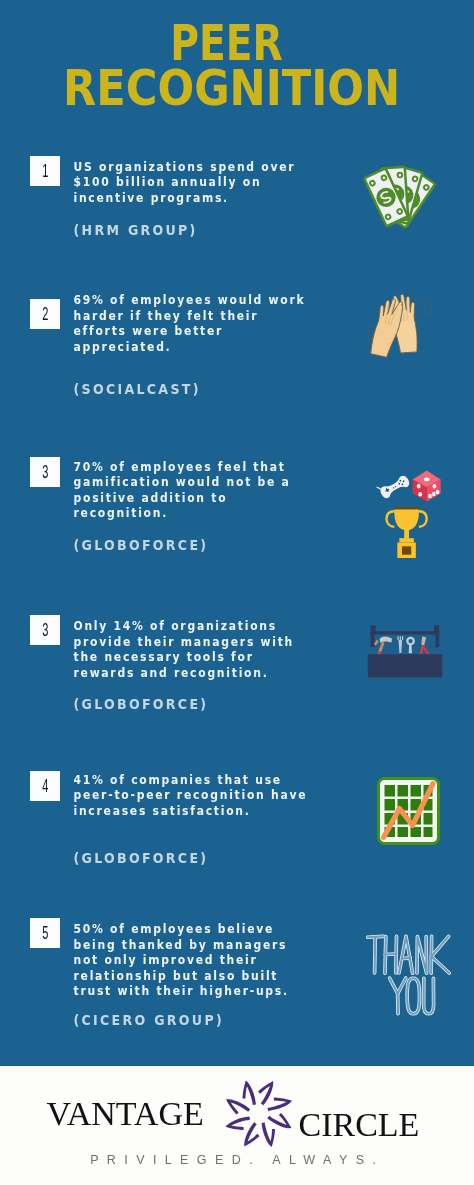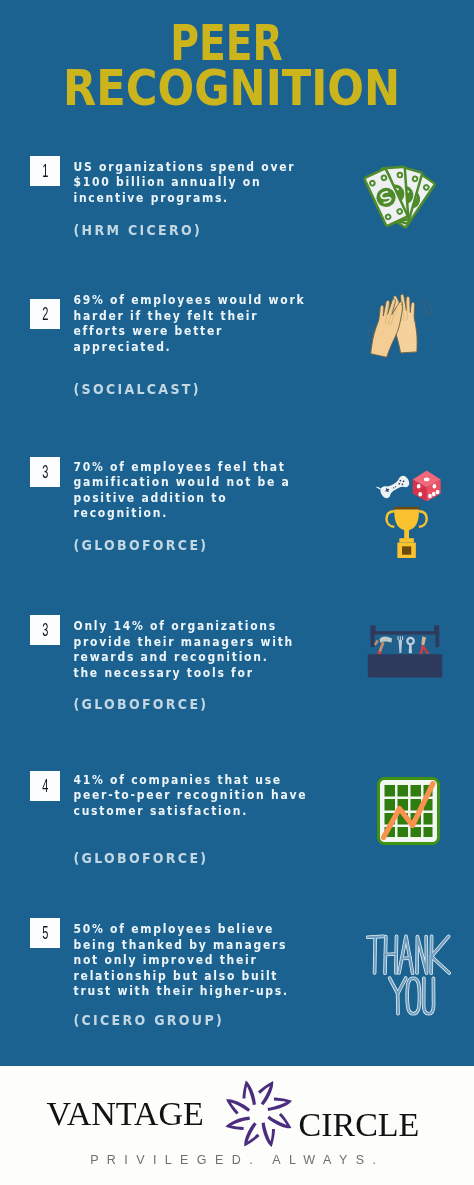--- a/index.html
+++ b/index.html
@@ -58,21 +58,21 @@
 
   <div class="item">
     <div class="numbox" style="top:155.5px">
         <span>1</span>
       </div>
     <div class="fact" style="top:159.6px">
       <div class="fl">US organizations spend over</div>
       <div class="fl">$100 billion annually on</div>
       <div class="fl">incentive programs.</div>
     </div>
-    <div class="src" style="top:223.2px">(HRM CICERO)</div>
+    <div class="src" style="top:223.2px">(HRM GROUP)</div>
     <div class="iconwrap" style="left:362px;top:164px;width:74px;height:65px">
       <svg width="74" height="65" viewBox="0 0 74 65">
         <defs>
           <g id="bill">
             <rect x="-11.8" y="-26.5" width="23.6" height="53" rx="2" ry="2" fill="#eef0f3" stroke="#4e8b2a" stroke-width="2.5"></rect>
             <circle cx="-6.4" cy="-18.6" r="2.3" fill="#eef0f3" stroke="#4e8b2a" stroke-width="1.9"></circle>
             <circle cx="6.4" cy="-18.6" r="2.3" fill="#eef0f3" stroke="#4e8b2a" stroke-width="1.9"></circle>
             <circle cx="-6.4" cy="18.6" r="2.3" fill="#eef0f3" stroke="#4e8b2a" stroke-width="1.9"></circle>
             <circle cx="6.4" cy="18.6" r="2.3" fill="#eef0f3" stroke="#4e8b2a" stroke-width="1.9"></circle>
             <circle cx="0" cy="0" r="9.6" fill="#4e8b2a"></circle>
@@ -196,22 +196,22 @@
       </svg>
     </div>
   </div>
   <div class="item">
     <div class="numbox" style="top:614.9px">
         <span>3</span>
       </div>
     <div class="fact" style="top:619.0px">
       <div class="fl">Only 14% of organizations</div>
       <div class="fl">provide their managers with</div>
+      <div class="fl">the necessary tools for</div>
       <div class="fl">rewards and recognition.</div>
-      <div class="fl">the necessary tools for</div>
     </div>
     <div class="src" style="top:697.0px">(GLOBOFORCE)</div>
     <div class="iconwrap" style="left:367.3px;top:624.3px;width:76px;height:55px">
       <svg width="76" height="55" viewBox="0 0 76 55">
       <rect x="3.5" y="1.2" width="5.2" height="22" rx="1.2" fill="#2e3a5c"></rect>
       <rect x="67" y="1.2" width="5.2" height="22" rx="1.2" fill="#2e3a5c"></rect>
       <rect x="3.5" y="7.2" width="68.7" height="3.8" fill="#2e3a5c"></rect>
       <rect x="7.5" y="10.5" width="61" height="20.5" fill="#1f5f8c"></rect>
       <g>
       <path d="M 12.5,15.0 C 14.6,12.6 18.3,11.9 21.9,13.3 L 25.0,14.5 L 24.5,18.4 L 21.2,17.8
@@ -233,21 +233,21 @@
       </svg>
     </div>
   </div>
   <div class="item">
     <div class="numbox" style="top:770.5px">
         <span>4</span>
       </div>
     <div class="fact" style="top:772.5px">
       <div class="fl">41% of companies that use</div>
       <div class="fl">peer-to-peer recognition have</div>
-      <div class="fl">customer satisfaction.</div>
+      <div class="fl">increases satisfaction.</div>
     </div>
     <div class="src" style="top:851.1px">(GLOBOFORCE)</div>
     <div class="iconwrap" style="left:376.5px;top:776.5px;width:63px;height:68px">
       <svg width="63" height="68" viewBox="0 0 63 68">
       <rect x="1.5" y="1.5" width="60" height="65" rx="6" ry="6" fill="#f2f7f2" stroke="#3f9214" stroke-width="3"></rect>
       <g fill="#2f7d0e">
       <rect x="7.5" y="8" width="10.5" height="11.5"></rect>
       <rect x="20.5" y="8" width="10.5" height="11.5"></rect>
       <rect x="33.5" y="8" width="10.5" height="11.5"></rect>
       <rect x="46.5" y="8" width="9" height="11.5"></rect>

